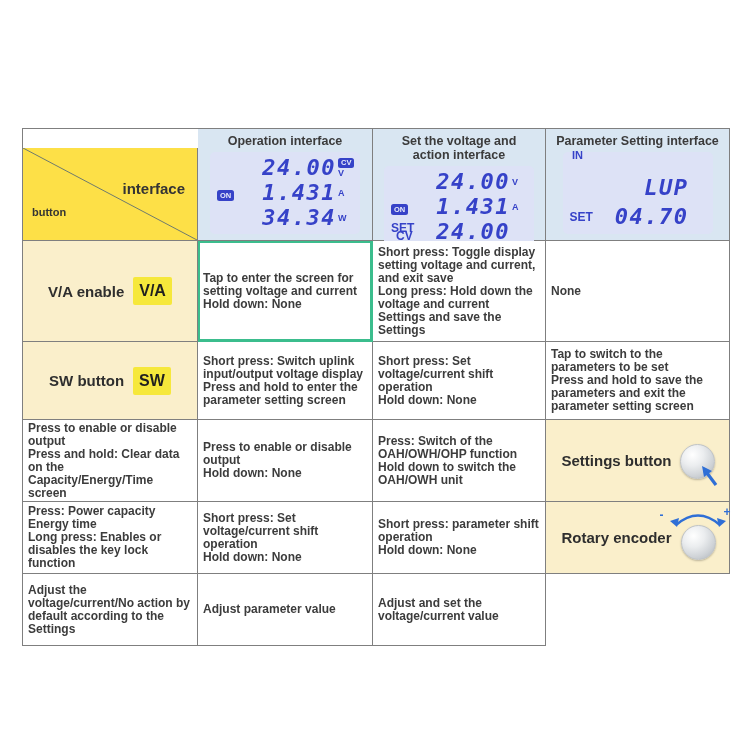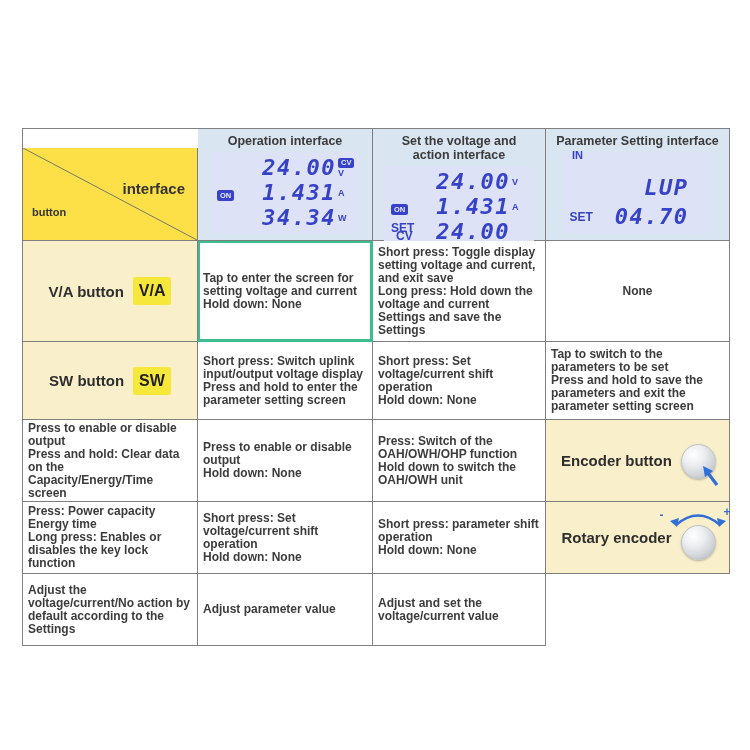--- a/index.html
+++ b/index.html
@@ -38,21 +38,21 @@
   .lcd-toplabel{position:absolute;left:26px;top:20px;font-size:11px;font-weight:bold;color:#3642c8;}
   .lcd-row.short{height:16px;}
   
   .lab{background:#faefcb;display:flex;align-items:center;justify-content:center;gap:9px;}
   .lab-text{font-size:15px;font-weight:bold;color:#2e2e2e;white-space:nowrap;}
   .badge-yellow{background:#f6e83b;color:#1f1f1f;font-size:16px;font-weight:bold;
                 padding:5px 6px;border-radius:2px;}
   
   .desc{background:#ffffff;display:flex;align-items:center;padding:3px 5px;}
   .desc-text{font-size:12px;font-weight:bold;line-height:13px;white-space:pre-line;color:#3c3c3c;}
-  .desc.center{justify-content:center;}
+  .desc.center{}
   .desc.center .desc-text{text-align:center;}
   .desc.hl{box-shadow:inset 0 0 0 2px #3bbd8d;border-color:#3bbd8d;}
   
   .power-pill{width:40px;height:27px;border-radius:14px;background:#ece23f;
               display:flex;align-items:center;justify-content:center;}
   .power-circle{width:16px;height:16px;border:2.5px solid #3d3d12;border-radius:50%;
                 display:flex;align-items:center;justify-content:center;}
   .power-bar{width:2.5px;height:9px;background:#3d3d12;}
   
   .knob{width:33px;height:33px;border-radius:50%;
@@ -158,21 +158,21 @@
               </span>
             </span>
           <span class="lcd-spacer"></span>
           <span class="lcd-digits">04.70</span>
           <span class="lcd-side"></span>
         </div>
       </div>
     </div>
 
     <div class="cell lab">
-      <span class="lab-text">V/A button</span>
+      <span class="lab-text">V/A enable</span>
       <span class="badge-yellow">V/A</span>
     </div>
     <div class="cell desc hl">
       <span class="desc-text">Tap to enter the screen for setting voltage and current
 Hold down: None</span>
     </div>
     <div class="cell desc">
       <span class="desc-text">Short press: Toggle display setting voltage and current, and exit save
 Long press: Hold down the voltage and current Settings and save the Settings</span>
     </div>
@@ -204,21 +204,21 @@
     <div class="cell desc">
       <span class="desc-text">Press to enable or disable output
 Hold down: None</span>
     </div>
     <div class="cell desc">
       <span class="desc-text">Press: Switch of the OAH/OWH/OHP function
 Hold down to switch the OAH/OWH unit</span>
     </div>
 
     <div class="cell lab">
-      <span class="lab-text">Encoder button</span>
+      <span class="lab-text">Settings button</span>
       <span class="enc-wrap">
         <span class="knob" style="display:block;"></span>
         <svg class="enc-arrow" width="22" height="24" viewBox="0 0 22 24">
           <line x1="18" y1="22" x2="9" y2="10" stroke="#2f6fd6" stroke-width="3.2"></line>
           <polygon points="4,3 14,8 6,14" fill="#2f6fd6"></polygon>
         </svg>
       </span>
     </div>
     <div class="cell desc">
       <span class="desc-text">Press: Power capacity Energy time

